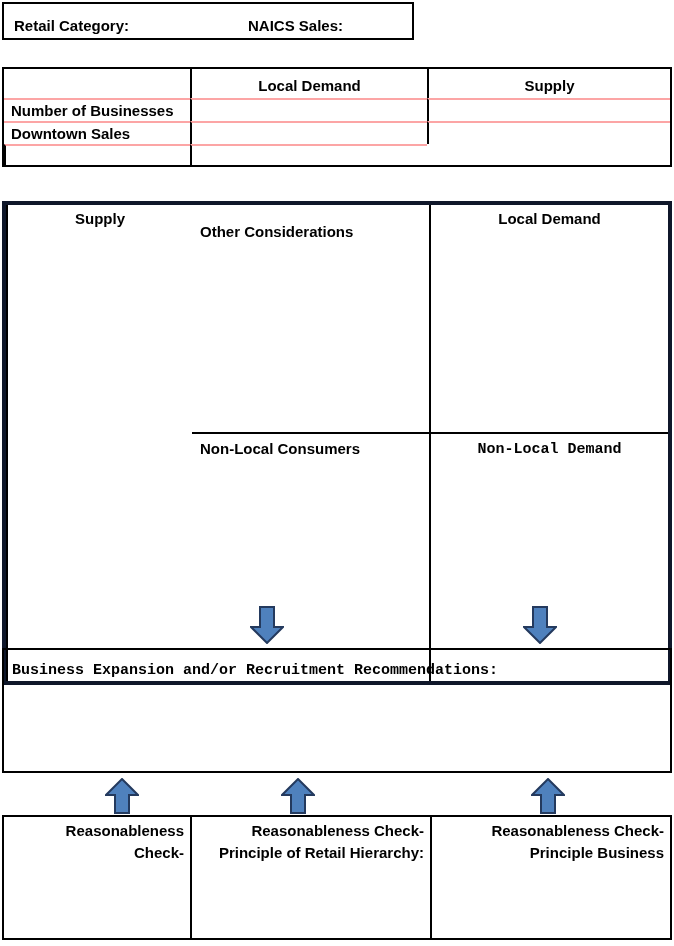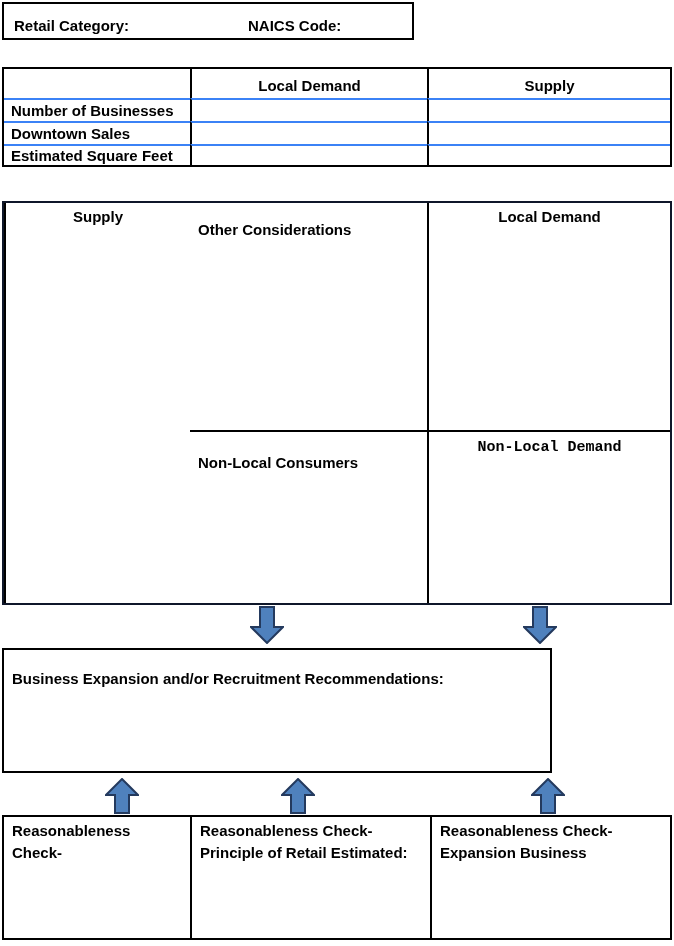--- a/index.html
+++ b/index.html
@@ -27,90 +27,90 @@
   
   .summary-table {
     position: absolute; left: 2px; top: 67px; width: 670px; height: 100px;
     border: 2px solid #000;
     display: grid;
     grid-template-columns: 186px 237px 1fr;
     grid-template-rows: 29px 23px 23px 1fr;
   }
   .summary-table > div { overflow: hidden; }
   .st-col2, .st-col3 { border-left: 2px solid #000; }
-  .st-r2, .st-r3, .st-r4 { border-top: 2px solid #3b82f6; }
+  .st-r2, .st-r3, .st-r4 { border-top: 2px solid #fca5a5; }
   .st-header { display: flex; justify-content: center; align-items: flex-end; padding-bottom: 4px; }
   .st-rowlabel { display: flex; align-items: center; padding-left: 7px; }
 
   
   .analysis-table {
-    position: absolute; left: 2px; top: 201px; width: 670px; height: 404px;
-    border: 2px solid #0f172a;
+    position: absolute; left: 2px; top: 201px; width: 670px; height: 484px;
+    border: 4px solid #0f172a;
     display: grid;
     grid-template-columns: 186px 237px 1fr;
     grid-template-rows: 227px 1fr;
   }
   .at-col2, .at-col3 { border-left: 2px solid #000; }
   .at-r2 { border-top: 2px solid #000; }
   .at-supply { grid-row: 1 / 3; }
   .at-label-left { display: block; padding: 18px 6px 0 8px; }
-  .at-label-left-2 { display: block; padding: 22px 6px 0 8px; }
+  .at-label-left-2 { display: block; padding: 6px 6px 0 8px; }
   .at-header { text-align: center; padding-top: 5px; }
 
   
   .arrow { position: absolute; width: 34px; }
   .arrow svg { display: block; }
   .arrow path { fill: var(--arrow-fill, #4f81bd); stroke: var(--arrow-stroke, #243a5e); stroke-width: 2; }
   .down-1 { left: 250px; top: 606px; }
   .down-2 { left: 523px; top: 606px; }
   .up-1 { left: 105px; top: 778px; }
   .up-2 { left: 281px; top: 778px; }
   .up-3 { left: 531px; top: 778px; }
 
   
   .recommendations-box {
-    position: absolute; left: 2px; top: 648px; width: 550px; height: 125px;
+    position: absolute; left: 2px; top: 648px; width: 670px; height: 125px;
     border: 2px solid #000;
-    padding: 20px 8px;
+    padding: 12px 8px;
+    font-family: Liberation Mono, monospace;
   }
 
   
   .reason-row {
     position: absolute; left: 2px; top: 815px; width: 670px; height: 125px;
     border: 2px solid #000;
     display: grid;
     grid-template-columns: 186px 240px 1fr;
   }
-  .reason-cell { padding: 3px 6px 0 8px; line-height: 21.5px; }
+  .reason-cell { padding: 3px 6px 0 8px; line-height: 21.5px; text-align: right; }
   .rc-2, .rc-3 { border-left: 2px solid #000; }
 </style>
 </head>
 <body>
 
 <div class="page">
 
   <div class="header-box">
     <span class="label-1">Retail Category:</span>
-    <span class="label-2">NAICS Code:</span>
+    <span class="label-2">NAICS Sales:</span>
   </div>
 
   <div class="summary-table">
     <div class="st-r1"></div>
     <div class="st-col2 st-r1 st-header">Local Demand</div>
     <div class="st-col3 st-r1 st-header">Supply</div>
 
     <div class="st-r2 st-rowlabel">Number of Businesses</div>
     <div class="st-col2 st-r2"></div>
     <div class="st-col3 st-r2"></div>
 
     <div class="st-r3 st-rowlabel">Downtown Sales</div>
     <div class="st-col2 st-r3"></div>
     <div class="st-col3 st-r3"></div>
 
-    <div class="st-r4 st-rowlabel">Estimated Square Feet</div>
     <div class="st-col2 st-r4"></div>
     <div class="st-col3 st-r4"></div>
   </div>
 
   <div class="analysis-table">
     <div>
       <span class="at-label-left">Other Considerations</span>
     </div>
     <div class="at-col2 at-header">
       <span>Local Demand</span>
@@ -156,21 +156,21 @@
       <path d="M 17 1 L 33 17 L 24 17 L 24 35 L 10 35 L 10 17 L 1 17 Z"></path>
     </svg>
   </div>
 
   <div class="reason-row">
     <div class="reason-cell rc-1">
       <div>Reasonableness Check-</div>
     </div>
     <div class="reason-cell rc-2">
       <div>Reasonableness Check-</div>
-      <div>Principle of Retail Estimated:</div>
+      <div>Principle of Retail Hierarchy:</div>
     </div>
     <div class="reason-cell rc-3">
       <div>Reasonableness Check-</div>
-      <div>Expansion Business</div>
+      <div>Principle Business</div>
     </div>
   </div>
 
 </div>
 
 </body></html>

